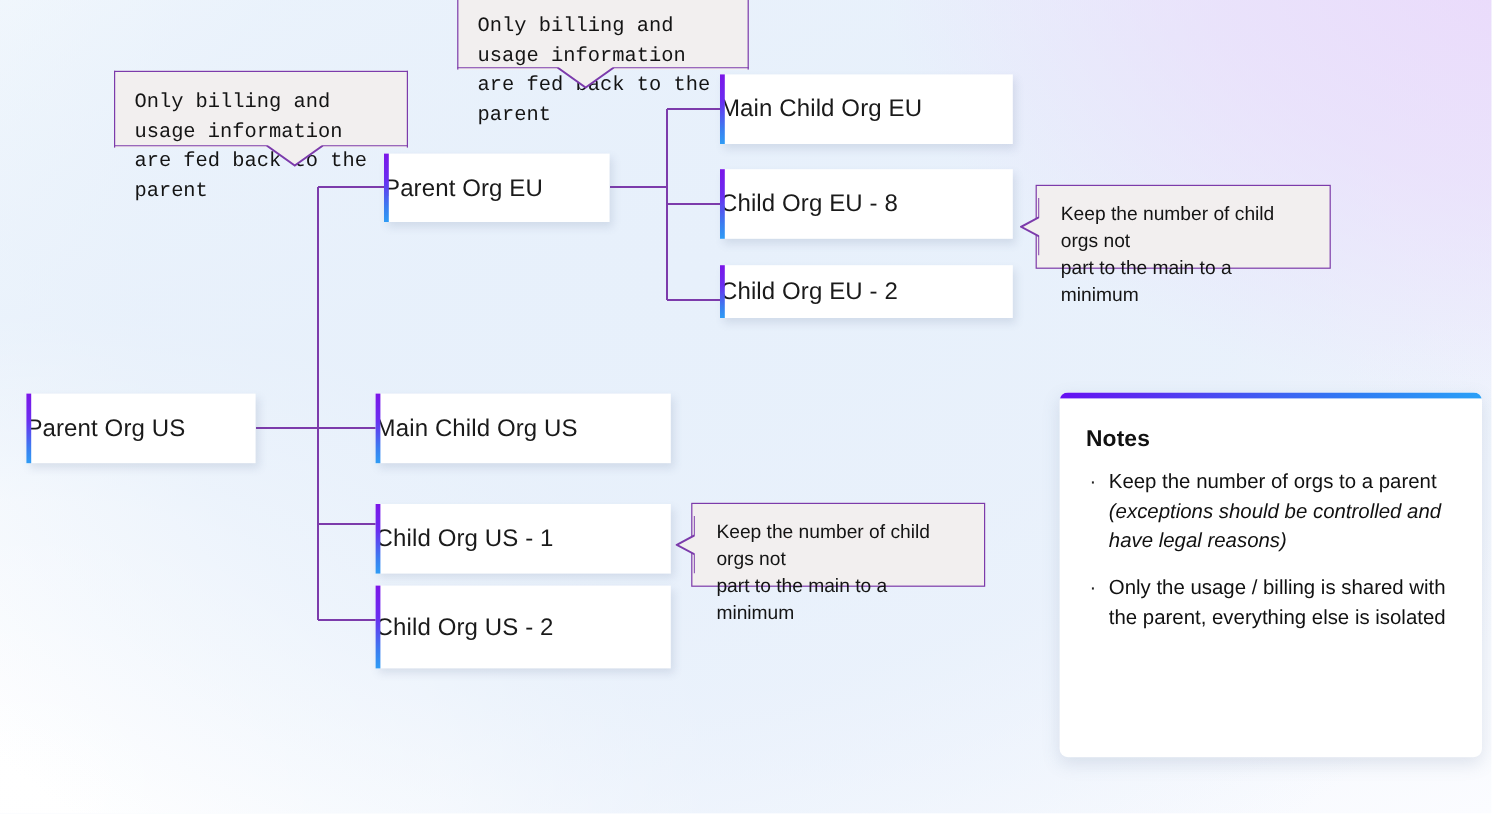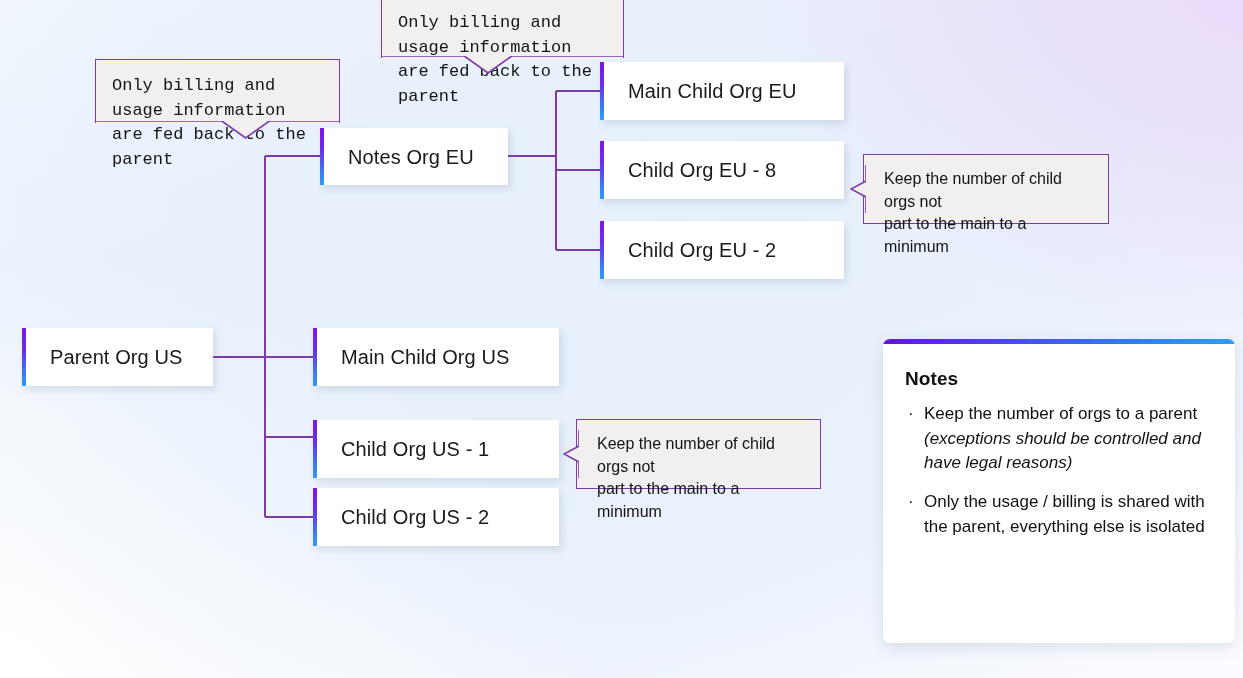--- a/index.html
+++ b/index.html
@@ -47,21 +47,20 @@
   }
   .node .accent {
     position: absolute;
     left: 0;
     top: 0;
     bottom: 0;
     width: 4px;
     background: linear-gradient(180deg, #7b16e8 0%, #6a2df0 38%, #3b7df0 78%, #2f9cf5 100%);
   }
   .node .node-label {
-    padding-left: 28px;
     padding-right: 14px;
     font-size: 20px;
     color: #1a1a1a;
     letter-spacing: 0.1px;
     line-height: 1.2;
   }
 
   
   .callout {
     position: absolute;
@@ -111,21 +110,20 @@
     position: absolute;
     left: 883px;
     top: 327px;
     width: 352px;
     height: 304px;
     background: #ffffff;
     border-radius: 7px;
     box-shadow: 0 5px 14px rgba(90,110,150,0.17);
     overflow: hidden;
     box-sizing: border-box;
-    margin-top: 12px;
   }
   #notes-topbar {
     height: 5px;
     width: 100%;
     background: linear-gradient(90deg, #6610f2 0%, #5a2bf0 18%, #4553f2 42%, #2f7cf3 70%, #2aa0f7 100%);
   }
   #notes-body {
     padding: 24px 22px 18px 22px;
   }
   #notes-title {
@@ -180,54 +178,54 @@
 
       <path d="M265,357 L313,357"></path>
       <path d="M265,357 L265,517"></path>
       <path d="M265,437 L313,437"></path>
       <path d="M265,517 L313,517"></path>
     </g>
   </svg>
 
   <div class="node" style="left:320px; top:128px; width:188px; height:57px;">
     <span class="accent"></span>
-    <span class="node-label">Notes Org EU</span>
+    <span class="node-label">Parent Org EU</span>
   </div>
 
   <div class="node" style="left:600px; top:62px; width:244px; height:58px;">
     <span class="accent"></span>
     <span class="node-label">Main Child Org EU</span>
   </div>
 
   <div class="node" style="left:600px; top:141px; width:244px; height:58px;">
     <span class="accent"></span>
     <span class="node-label">Child Org EU - 8</span>
   </div>
 
-  <div class="node" style="left:600px; top:221px; width:244px; height:58px;">
+  <div class="node" style="left:600px; top:221px; width:244px; height:44px;">
     <span class="accent"></span>
     <span class="node-label">Child Org EU - 2</span>
   </div>
 
   <div class="node" style="left:22px; top:328px; width:191px; height:58px;">
     <span class="accent"></span>
     <span class="node-label">Parent Org US</span>
   </div>
 
   <div class="node" style="left:313px; top:328px; width:246px; height:58px;">
     <span class="accent"></span>
     <span class="node-label">Main Child Org US</span>
   </div>
 
   <div class="node" style="left:313px; top:420px; width:246px; height:58px;">
     <span class="accent"></span>
     <span class="node-label">Child Org US - 1</span>
   </div>
 
-  <div class="node" style="left:313px; top:488px; width:246px; height:58px;">
+  <div class="node" style="left:313px; top:488px; width:246px; height:69px;">
     <span class="accent"></span>
     <span class="node-label">Child Org US - 2</span>
   </div>
 
   <div class="callout tail-down" style="left:381px; top:-4px; width:243px; height:62px;">
     <span class="callout-text ct-big">Only billing and usage information
 are fed back to the parent</span>
     <svg class="tail-svg" viewBox="0 0 246 24" preserveAspectRatio="none">
       <path d="M0,0 L84,0 L108,17 L132,0 L246,0" fill="#f2efef" stroke="#7c3bab" stroke-width="1.6" vector-effect="non-scaling-stroke" stroke-linejoin="miter"></path>
     </svg>

